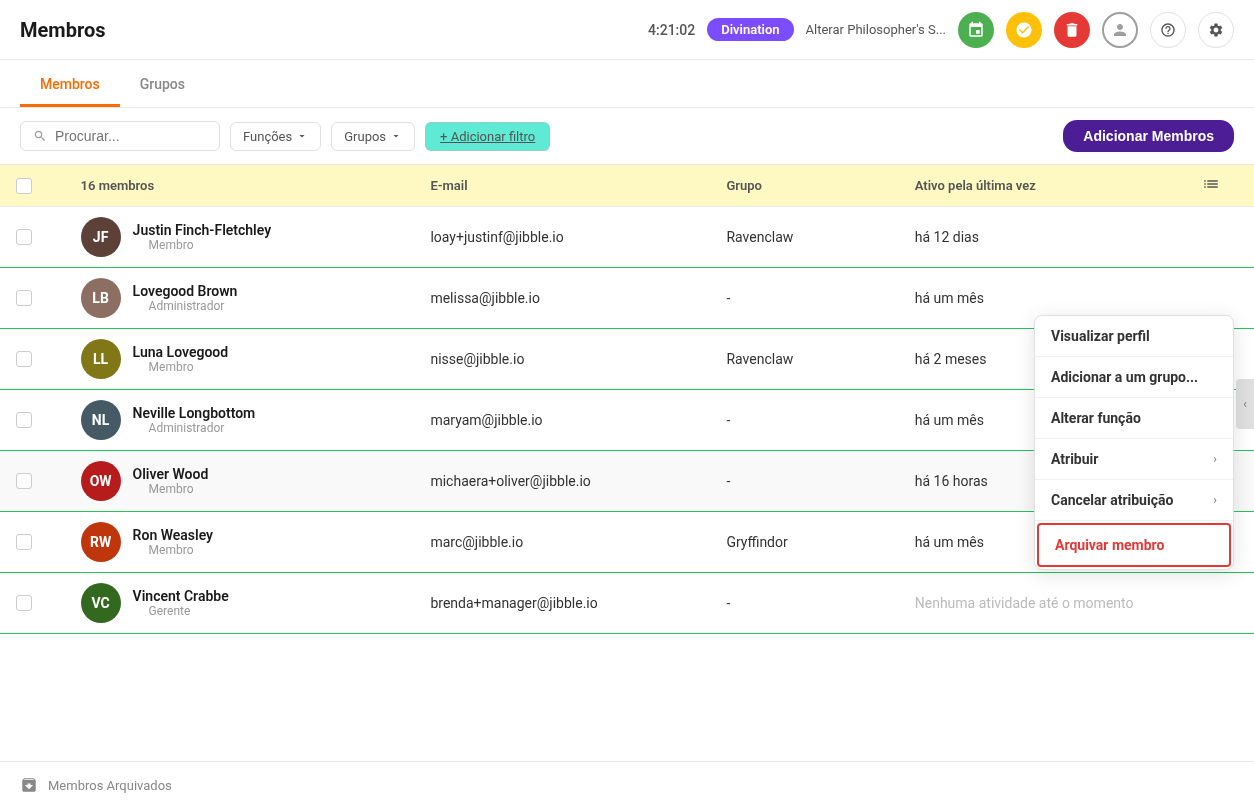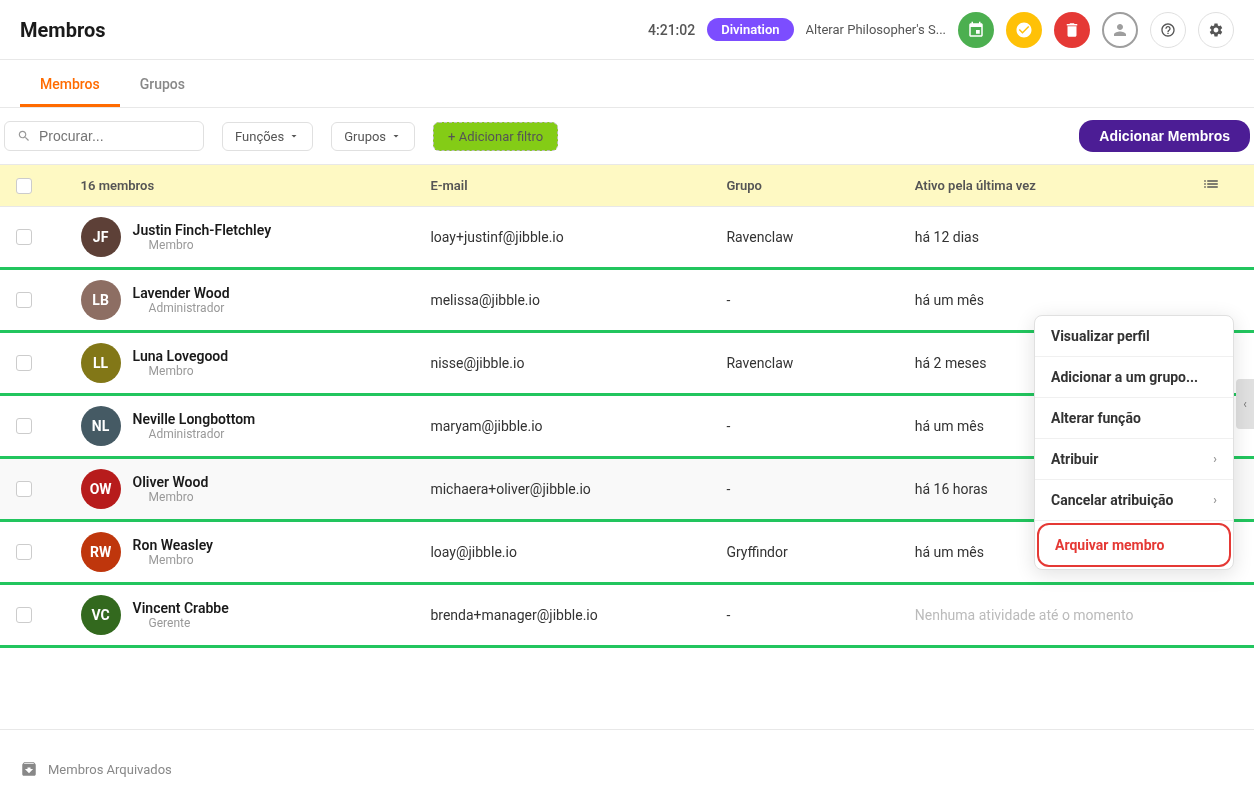--- a/index.html
+++ b/index.html
@@ -20,60 +20,60 @@
     .avatar-red { background: #e53935; color: #fff; }
     .avatar-outline { background: #fff; border: 2px solid #9e9e9e; color: #9e9e9e; }
     .icon-btn { width: 36px; height: 36px; border-radius: 50%; background: #fff; border: 1px solid #e0e0e0; display: flex; align-items: center; justify-content: center; cursor: pointer; color: #555; }
 
     
     .tabs { display: flex; padding: 0 20px; border-bottom: 1px solid #e8e8e8; background: #fff; flex-shrink: 0; }
     .tab { padding: 16px 20px 12px; font-size: 14px; font-weight: 500; cursor: pointer; color: #888; border-bottom: 3px solid transparent; }
     .tab.active { color: #ff6b00; border-bottom: 3px solid #ff6b00; }
 
     
-    .toolbar { display: flex; align-items: center; gap: 18px; padding: 12px 4px; background: #fff; border-bottom: 1px solid #e8e8e8; flex-shrink: 0; }
+    .toolbar { display: flex; align-items: center; gap: 10px; padding: 12px 20px; background: #fff; border-bottom: 1px solid #e8e8e8; flex-shrink: 0; }
     .search-box { display: flex; align-items: center; gap: 8px; border: 1px solid #e0e0e0; border-radius: 6px; padding: 6px 12px; background: #fff; min-width: 200px; }
     .search-box input { border: none; outline: none; font-size: 14px; color: #999; width: 140px; }
     .filter-btn { display: flex; align-items: center; gap: 4px; border: 1px solid #e0e0e0; border-radius: 6px; padding: 6px 12px; background: #fff; cursor: pointer; font-size: 13px; color: #555; }
-    .add-filter-btn { display: flex; align-items: center; gap: 6px; border: 1px dashed #bbb; border-radius: 6px; padding: 6px 14px; background: #84cc16; cursor: pointer; font-size: 13px; color: #555; }
+    .add-filter-btn { display: flex; align-items: center; gap: 6px; border: 1px dashed #bbb; border-radius: 6px; padding: 6px 14px; background: #5eead4; cursor: pointer; font-size: 13px; color: #555; text-decoration: underline; }
     .spacer { flex: 1; }
     .add-members-btn { background: #4c1d95; color: #fff; border: none; border-radius: 14px; padding: 8px 20px; font-size: 14px; font-weight: 600; cursor: pointer; }
 
     
     .table-container { flex: 1; overflow: auto; position: relative; }
     .table { width: 100%; border-collapse: collapse; }
     .table thead tr { background: #fef9c3; }
     .table th { padding: 10px 16px; text-align: left; font-size: 13px; font-weight: 600; color: #555; border-bottom: 1px solid #e8e8e8; }
     .table th.count-col { width: 260px; }
     .table th.email-col { width: 220px; }
     .table th.group-col { width: 140px; }
     .table th.active-col { width: 200px; }
     .table th.action-col { width: 50px; text-align: center; }
-    .table td { padding: 10px 16px; border-bottom: 3px solid #22c55e; vertical-align: middle; }
+    .table td { padding: 10px 16px; border-bottom: 1px solid #22c55e; vertical-align: middle; }
     .table tbody tr { background: #fff; }
     .table tbody tr.highlighted { background: #f9f9f9; padding-left: 32px; }
 
     .member-info { display: flex; align-items: center; gap: 12px; }
     .member-name { font-size: 14px; font-weight: 600; color: #1a1a1a; }
     .member-role { font-size: 12px; color: #999; margin-left: 16px; }
 
     .checkbox-col { width: 40px; }
     .checkbox { width: 16px; height: 16px; border: 1.5px solid #ccc; border-radius: 3px; background: #fff; cursor: pointer; }
 
     .three-dot-btn { background: #f0f0f0; border: 1px solid #ddd; border-radius: 4px; padding: 4px 8px; cursor: pointer; display: flex; align-items: center; justify-content: center; }
 
     
     .context-menu { position: absolute; right: 20px; top: 315px; background: #fff; border: 1px solid #e0e0e0; border-radius: 8px; box-shadow: 0 4px 20px rgba(0,0,0,0.12); z-index: 100; min-width: 200px; overflow: hidden; }
     .context-menu-item { padding: 12px 16px; font-size: 14px; color: #333; cursor: pointer; display: flex; align-items: center; justify-content: space-between; font-weight: bold; }
-    .context-menu-item.danger { color: #e53935; border: 2px solid #e53935; margin: 2px; border-radius: 12px; }
+    .context-menu-item.danger { color: #e53935; border: 2px solid #e53935; margin: 2px; border-radius: 4px; }
     .context-menu-divider { height: 1px; background: #f0f0f0; }
     .chevron-right { font-size: 12px; color: #999; }
 
     
-    .footer { display: flex; align-items: center; gap: 10px; padding: 30px 20px; border-top: 1px solid #e8e8e8; background: #fff; flex-shrink: 0; }
+    .footer { display: flex; align-items: center; gap: 10px; padding: 14px 20px; border-top: 1px solid #e8e8e8; background: #fff; flex-shrink: 0; }
     .footer-label { font-size: 13px; color: #888; cursor: pointer; }
 
     
     .sidebar-toggle { position: absolute; right: 0; top: 50%; transform: translateY(-50%); background: #e0e0e0; width: 18px; height: 50px; display: flex; align-items: center; justify-content: center; border-radius: 4px 0 0 4px; cursor: pointer; color: #777; font-size: 12px; }
 
     .av-text { width: 40px; height: 40px; border-radius: 50%; display: flex; align-items: center; justify-content: center; color: #fff; font-weight: 700; font-size: 14px; flex-shrink: 0; }
   </style>
 </head>
 <body>
 
@@ -197,21 +197,21 @@
       </td>
     </tr>
           <tr>
       <td class="checkbox-col">
         <div class="checkbox"></div>
       </td>
       <td>
         <div class="member-info">
           <div class="av-text" style="background:#8d6e63;">LB</div>
           <div>
-            <div class="member-name">Lavender Wood</div>
+            <div class="member-name">Lovegood Brown</div>
             <div class="member-role">Administrador</div>
           </div>
         </div>
       </td>
       <td>
         <span>melissa@jibble.io</span>
       </td>
       <td>
         <span>-</span>
       </td>
@@ -311,21 +311,21 @@
       <td>
         <div class="member-info">
           <div class="av-text" style="background:#bf360c;">RW</div>
           <div>
             <div class="member-name">Ron Weasley</div>
             <div class="member-role">Membro</div>
           </div>
         </div>
       </td>
       <td>
-        <span>loay@jibble.io</span>
+        <span>marc@jibble.io</span>
       </td>
       <td>
         <span>Gryffindor</span>
       </td>
       <td>
         <span style="">há um mês</span>
       </td>
       <td style="text-align:center;">
         
       </td>

